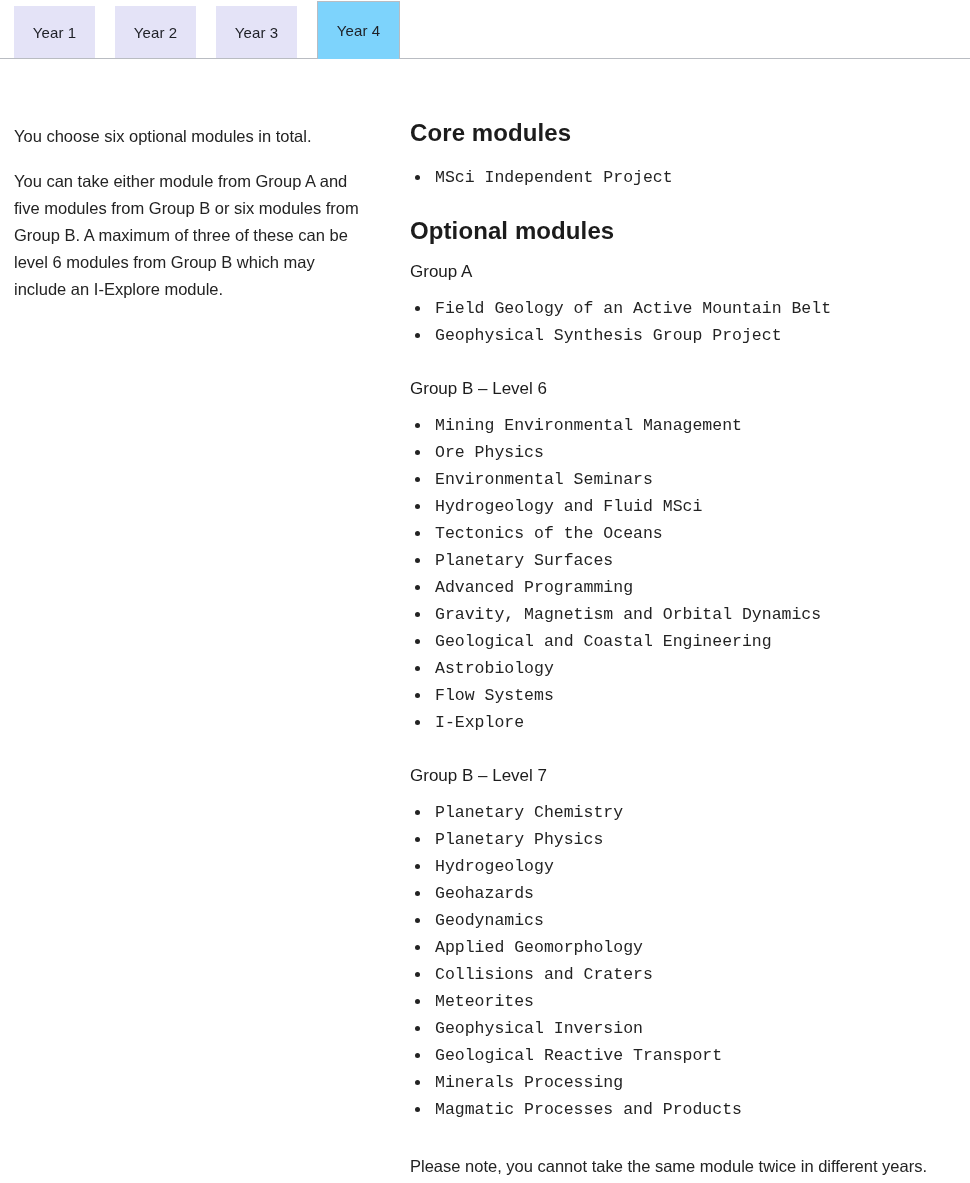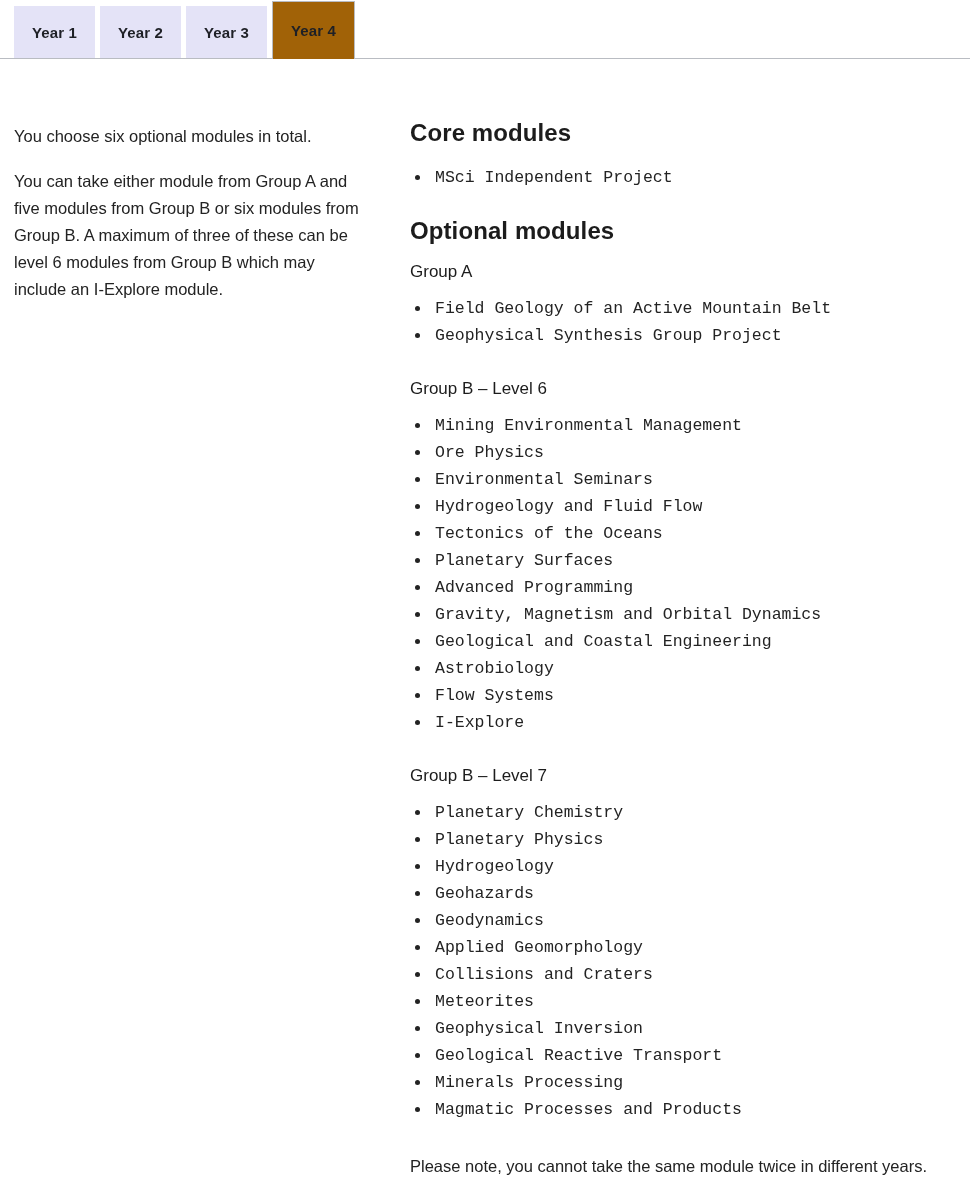--- a/index.html
+++ b/index.html
@@ -22,33 +22,33 @@
     align-items:flex-end;
     padding:2px 0 0 14px;
     border-bottom:1px solid var(--tab-border);
     height:59px;
   }
   .tab{
     appearance:none;
     border:none;
     font-family:inherit;
     font-size:15px;
-    font-weight:700;
+    font-weight:400;
     color:#1e2026;
     letter-spacing:0.1px;
     width:81px;
     height:52px;
-    margin-right:5px;
+    margin-right:20px;
     background:var(--tab-inactive-bg);
     cursor:pointer;
     text-align:center;
     padding:0;
   }
   .tab.active{
-    background:#a16207;
+    background:#7dd3fc;
     border:1px solid var(--tab-border);
     border-bottom:none;
     height:58px;
     width:83px;
     margin-bottom:-1px;
     position:relative;
     z-index:2;
   }
   
   .content{
@@ -128,21 +128,21 @@
     <ul class="spaced">
         <li>Field Geology of an Active Mountain Belt</li>
         <li>Geophysical Synthesis Group Project</li>
       </ul>
 
     <h3>Group B – Level 6</h3>
     <ul class="spaced">
         <li>Mining Environmental Management</li>
         <li>Ore Physics</li>
         <li>Environmental Seminars</li>
-        <li>Hydrogeology and Fluid Flow</li>
+        <li>Hydrogeology and Fluid MSci</li>
         <li>Tectonics of the Oceans</li>
         <li>Planetary Surfaces</li>
         <li>Advanced Programming</li>
         <li>Gravity, Magnetism and Orbital Dynamics</li>
         <li>Geological and Coastal Engineering</li>
         <li>Astrobiology</li>
         <li>Flow Systems</li>
         <li>I-Explore</li>
       </ul>
 

